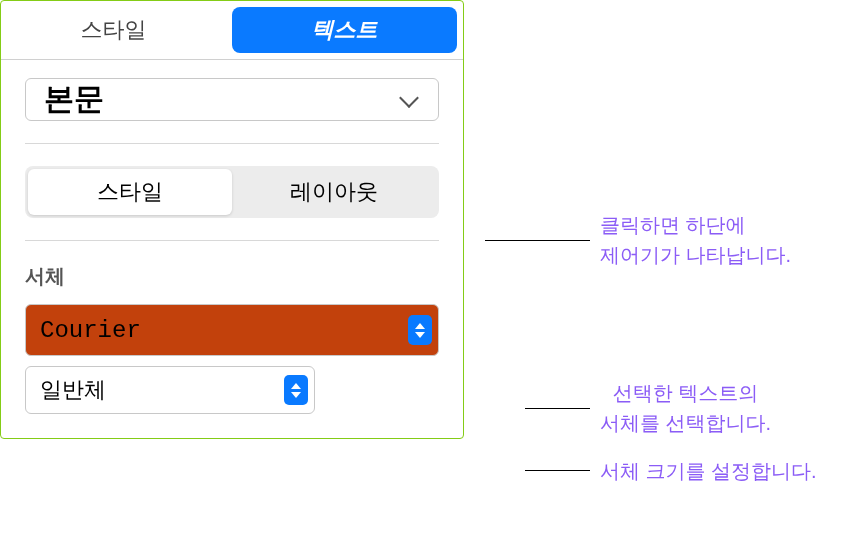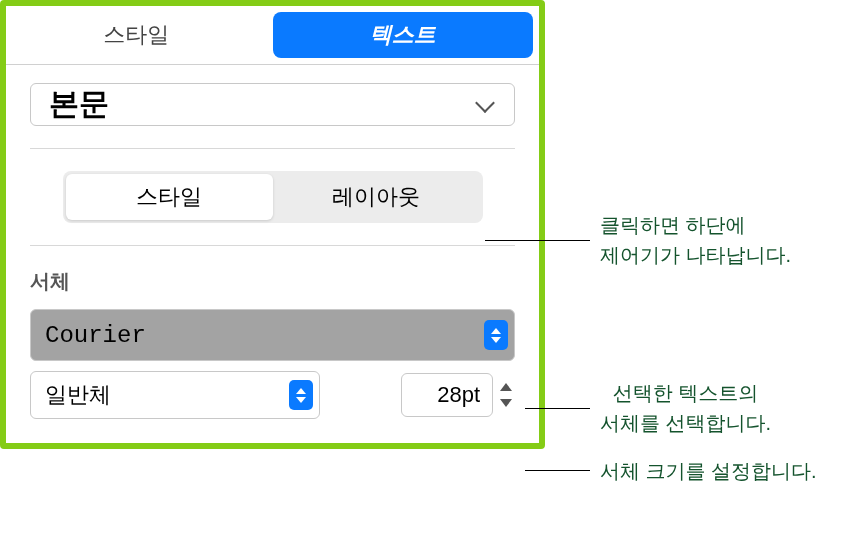--- a/index.html
+++ b/index.html
@@ -4,22 +4,22 @@
   <style>
     * { box-sizing: border-box; margin: 0; padding: 0; }
     body {
       font-family: -apple-system, BlinkMacSystemFont, "Helvetica Neue", sans-serif;
       background: #fff;
       width: 865px;
       height: 537px;
       position: relative;
     }
     .panel {
-      width: 545px;
-      border: 6px solid #84cc16;
+      width: 464px;
+      border: 1px solid #84cc16;
       border-radius: 4px;
       background: #fff;
       position: relative;
     }
     .top-tabs {
       display: flex;
       border-bottom: 1px solid #d0d0d0;
     }
     .top-tab {
       flex: 1;
@@ -104,21 +104,21 @@
     }
     .font-dropdown {
       border: 1px solid #c8c8c8;
       border-radius: 6px;
       padding: 10px 6px 10px 14px;
       display: flex;
       justify-content: space-between;
       align-items: center;
       font-size: 24px;
       cursor: pointer;
-      background: #a3a3a3;
+      background: #c2410c;
       font-family: "Courier New", Courier, monospace;
     }
     .row2 {
       display: flex;
       gap: 12px;
       margin-top: 10px;
       align-items: center;
     }
     .weight-dropdown {
       border: 1px solid #c8c8c8;
@@ -190,21 +190,21 @@
       border-bottom: 6px solid #fff;
     }
     .updown-blue .t-down {
       border-left: 5px solid transparent;
       border-right: 5px solid transparent;
       border-top: 6px solid #fff;
     }
     .callout {
       position: absolute;
       font-size: 20px;
-      color: #14532d;
+      color: #8b5cf6;
       line-height: 1.5;
     }
     .callout-line {
       position: absolute;
       background: #000;
       height: 1px;
     }
   </style>
 </head>
 <body>
@@ -243,27 +243,20 @@
     </div>
 
     <div class="row2">
       <div class="weight-dropdown">
         <span>일반체</span>
         <span class="updown-blue">
           <span class="t-up"></span>
           <span class="t-down"></span>
         </span>
       </div>
-      <div class="size-box">
-        <div class="size-input">28pt</div>
-        <div class="stepper">
-          <div class="step-btn caret-up"></div>
-          <div class="step-btn caret-down"></div>
-        </div>
-      </div>
     </div>
   </div>
 </div>
 
 <div class="callout-line" style="left:485px; top:240px; width:105px;"></div>
 <div class="callout" style="left:600px; top:210px; white-space:pre-line;">클릭하면 하단에
 제어기가 나타납니다.</div>
 
 <div class="callout-line" style="left:525px; top:408px; width:65px;"></div>
 <div class="callout" style="left:600px; top:378px; white-space:pre-line;text-align:center;">선택한 텍스트의

